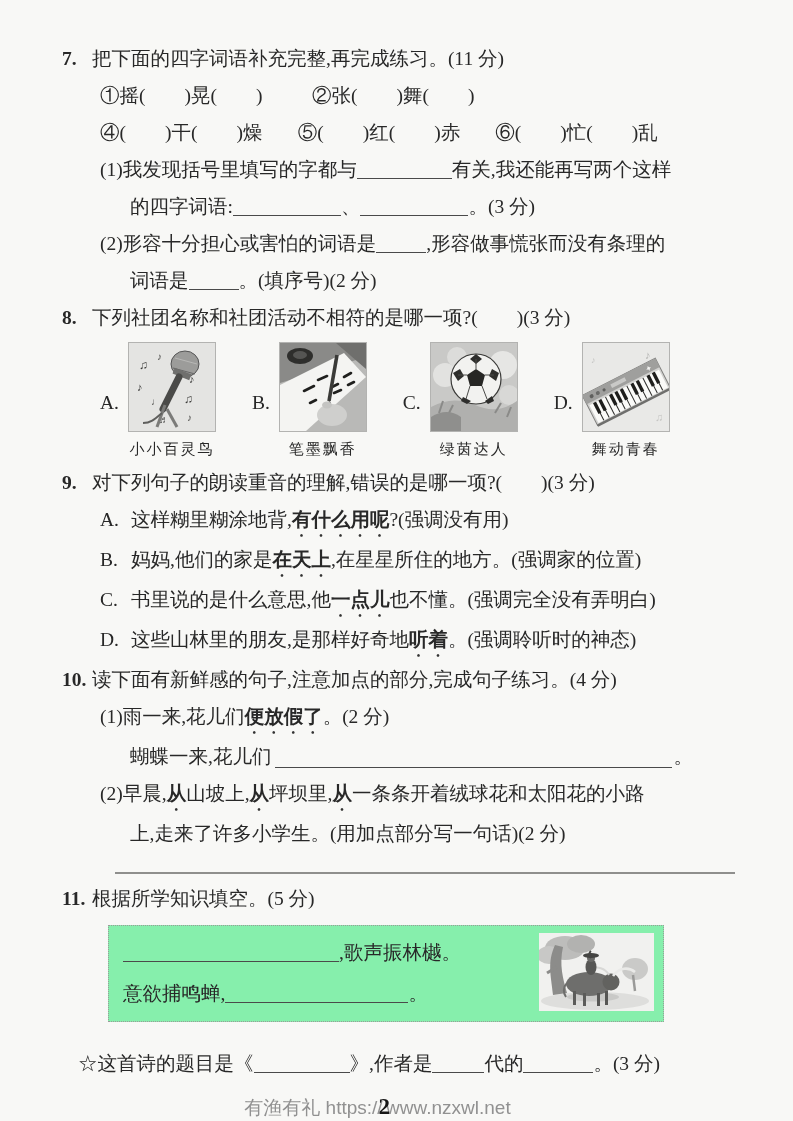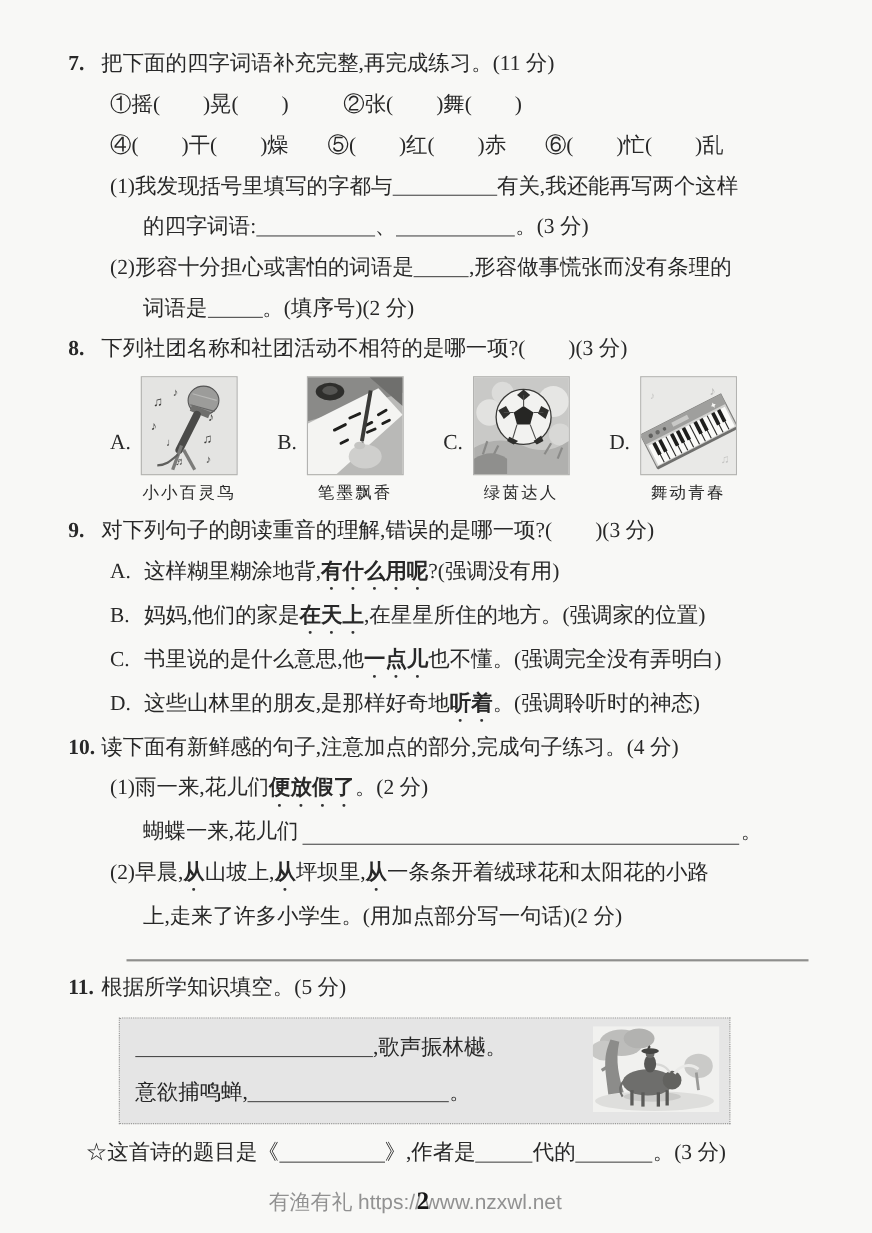--- a/index.html
+++ b/index.html
@@ -34,24 +34,24 @@
   
   .opt9 { padding-left:38px; white-space:nowrap; }
   .opt9 .letter { display:inline-block; width:31px; }
   .flexline { display:flex; padding-left:38px; }
   .flexline .grow { flex:1; margin:0 2px 7px 4px; height:0; border-bottom:1px solid #4a4a4a; align-self:flex-end; }
   .ansline { margin:18px 0 0 53px; width:620px; border-bottom:2px solid #8f8f8d; height:2px; }
   
   .poembox {
     position:relative; box-sizing:border-box; margin:8px 0 0 46px;
     width:556px; height:97px; border:1px dotted #9a9a98; padding:6px 14px 0 14px;
-    line-height:41px; background:#e5e5e5;
+    line-height:41px; background:#86efac;
   }
   .poembox .scene { position:absolute; top:7px; right:9px; width:115px; height:78px; }
-  .starline { margin-left:16px; margin-top:8px; white-space:nowrap;font-family:Liberation Serif, serif; }
+  .starline { margin-left:16px; margin-top:23px; white-space:nowrap;font-family:Liberation Serif, serif; }
   .footer {
     margin-top:3px; text-align:center; color:#919191; font-size:19px; line-height:44px;
     font-family:"Liberation Sans","DejaVu Sans",sans-serif;
   }
   .pnum {
     font-family:"Liberation Serif","DejaVu Serif",serif; color:#161616; font-weight:700;
     font-size:23px; margin:0 -4px; position:relative; z-index:1;
   }
 </style>
 </head>

